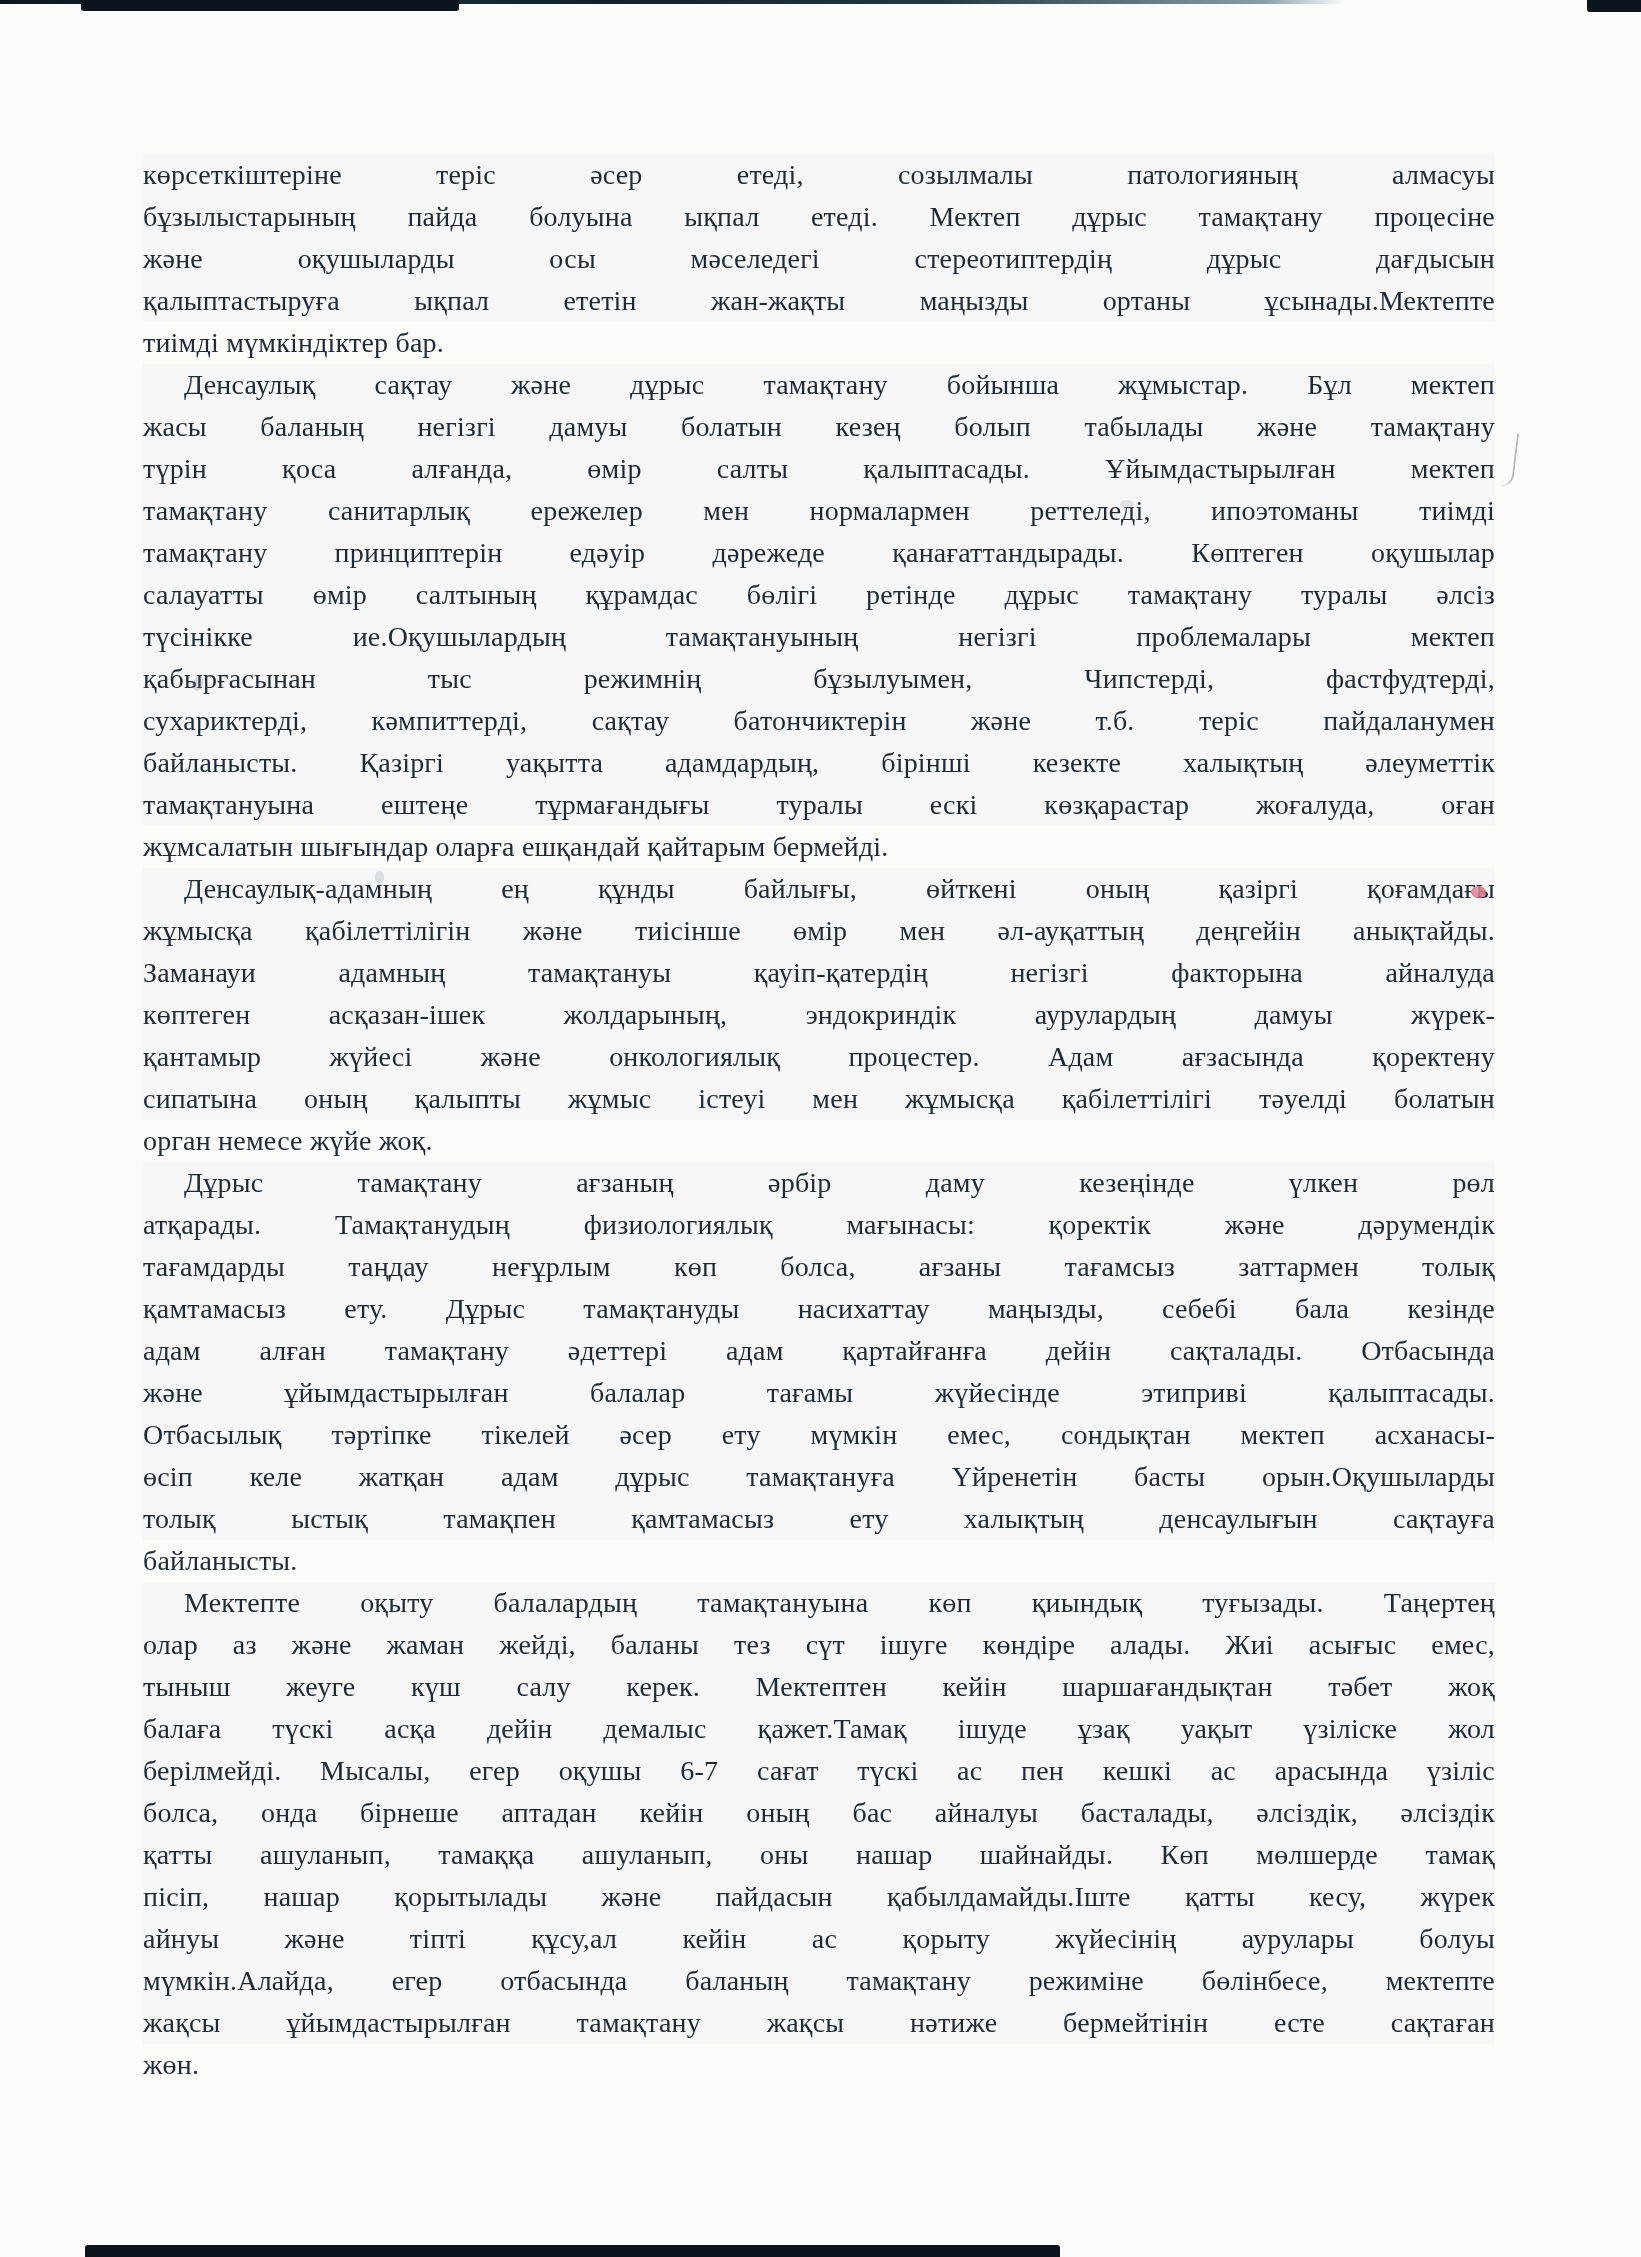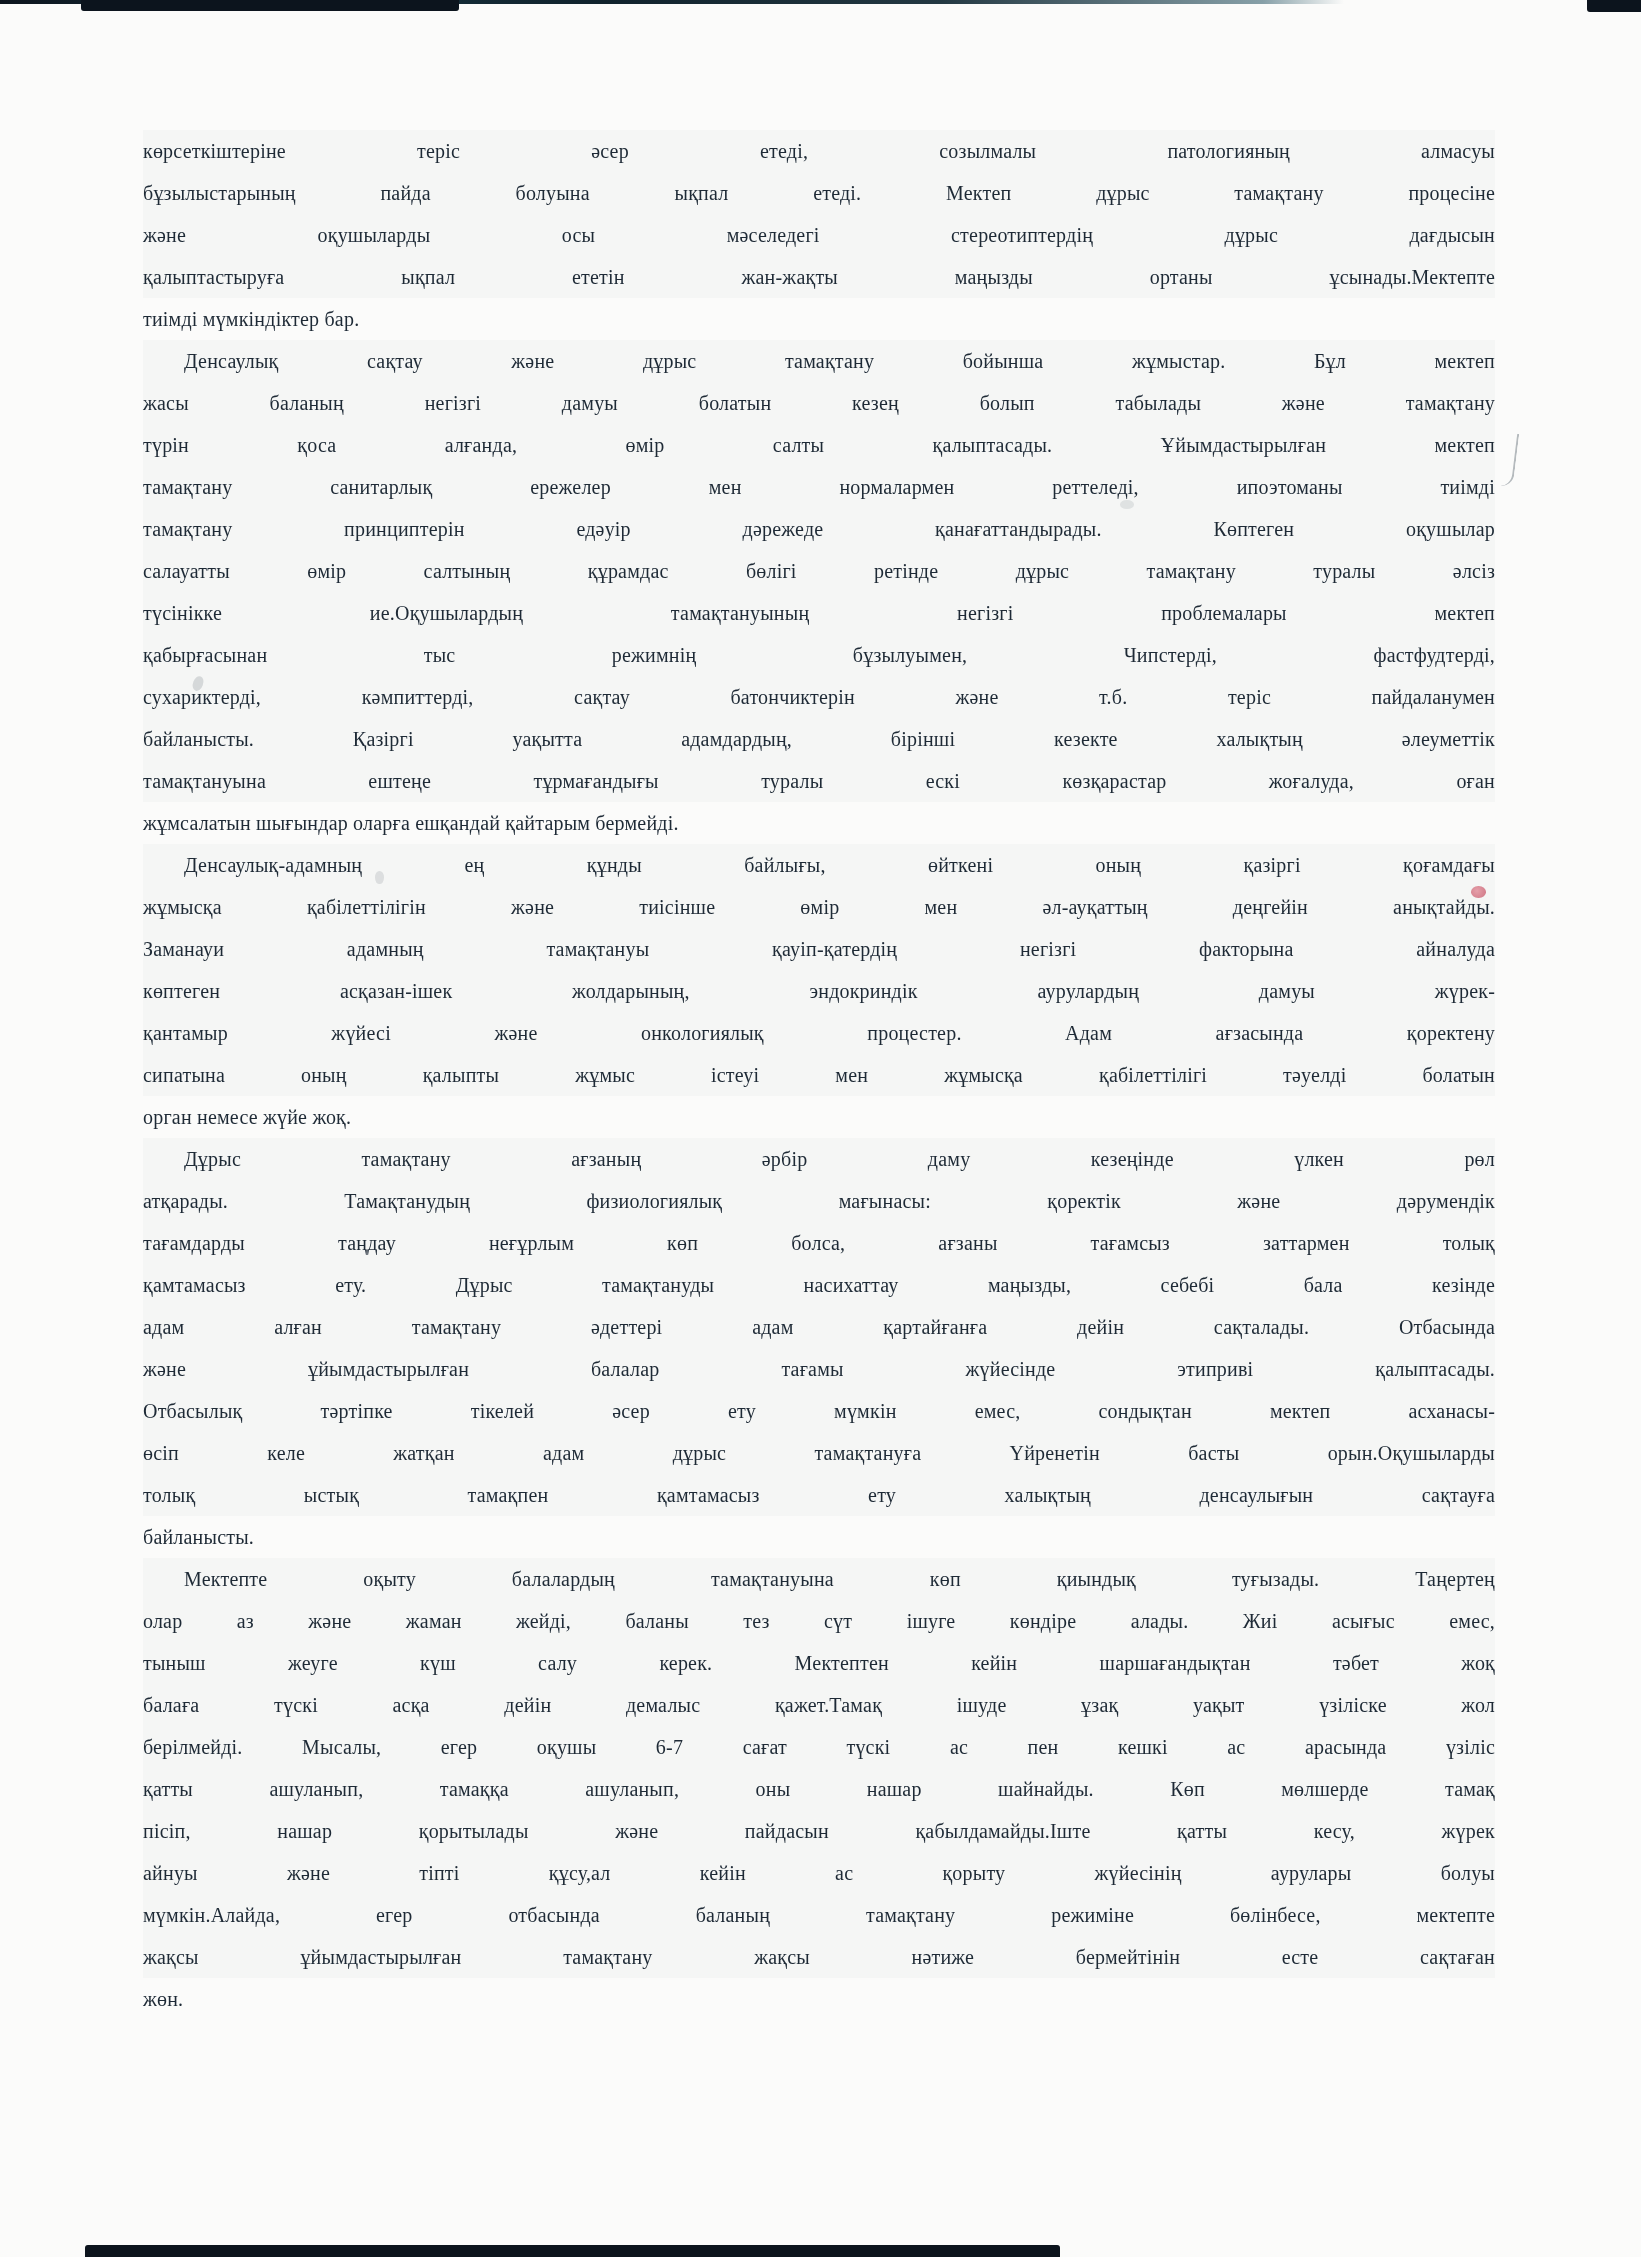--- a/index.html
+++ b/index.html
@@ -14,24 +14,24 @@
     background: var(--paper, #fbfbfa);
     font-family: "Liberation Serif", "DejaVu Serif", serif;
   }
   .page {
     position: absolute;
     inset: 0;
   }
   .text-block {
     position: absolute;
     left: 143px;
-    top: 130px;
+    top: 154px;
     width: 1352px;
     color: var(--ink, #1e2a36);
-    font-size: 20px;
+    font-size: 28px;
     line-height: 42px;
     letter-spacing: 0.2px;
   }
   .paragraph { margin: 0; }
   .line {
     background: rgba(140, 150, 160, 0.05);
     white-space: normal;
   }
   .line.just {
     text-align: justify;
@@ -170,20 +170,21 @@
         <div class="line just">өсіп келе жатқан адам дұрыс тамақтануға Үйренетін басты орын.Оқушыларды</div>
         <div class="line just">толық ыстық тамақпен қамтамасыз ету халықтың денсаулығын сақтауға</div>
         <div class="line last">байланысты.</div>
       </div>
       <div class="paragraph">
         <div class="line just indent">Мектепте оқыту балалардың тамақтануына көп қиындық туғызады. Таңертең</div>
         <div class="line just">олар аз және жаман жейді, баланы тез сүт ішуге көндіре алады. Жиі асығыс емес,</div>
         <div class="line just">тыныш жеуге күш салу керек. Мектептен кейін шаршағандықтан тәбет жоқ</div>
         <div class="line just">балаға түскі асқа дейін демалыс қажет.Тамақ ішуде ұзақ уақыт үзіліске жол</div>
         <div class="line just">берілмейді. Мысалы, егер оқушы 6-7 сағат түскі ас пен кешкі ас арасында үзіліс</div>
+        <div class="line just">болса, онда бірнеше аптадан кейін оның бас айналуы басталады, әлсіздік, әлсіздік</div>
         <div class="line just">қатты ашуланып, тамаққа ашуланып, оны нашар шайнайды. Көп мөлшерде тамақ</div>
         <div class="line just">пісіп, нашар қорытылады және пайдасын қабылдамайды.Іште қатты кесу, жүрек</div>
         <div class="line just">айнуы және тіпті құсу,ал кейін ас қорыту жүйесінің аурулары болуы</div>
         <div class="line just">мүмкін.Алайда, егер отбасында баланың тамақтану режиміне бөлінбесе, мектепте</div>
         <div class="line just">жақсы ұйымдастырылған тамақтану жақсы нәтиже бермейтінін есте сақтаған</div>
         <div class="line last">жөн.</div>
       </div>
     </div>
 
   <div class="pink-ink-mark"></div>

